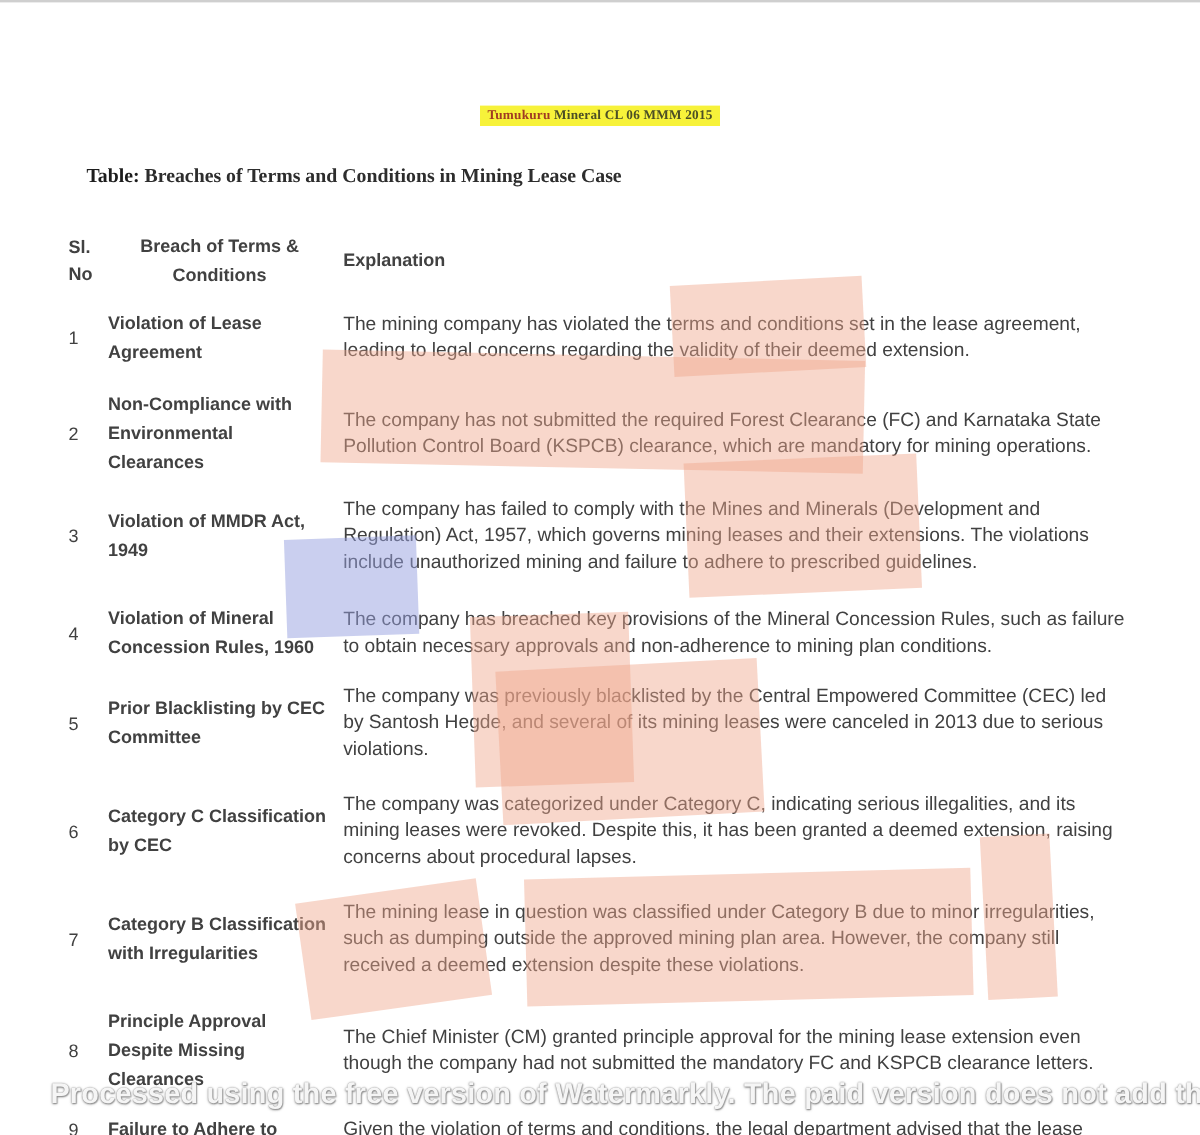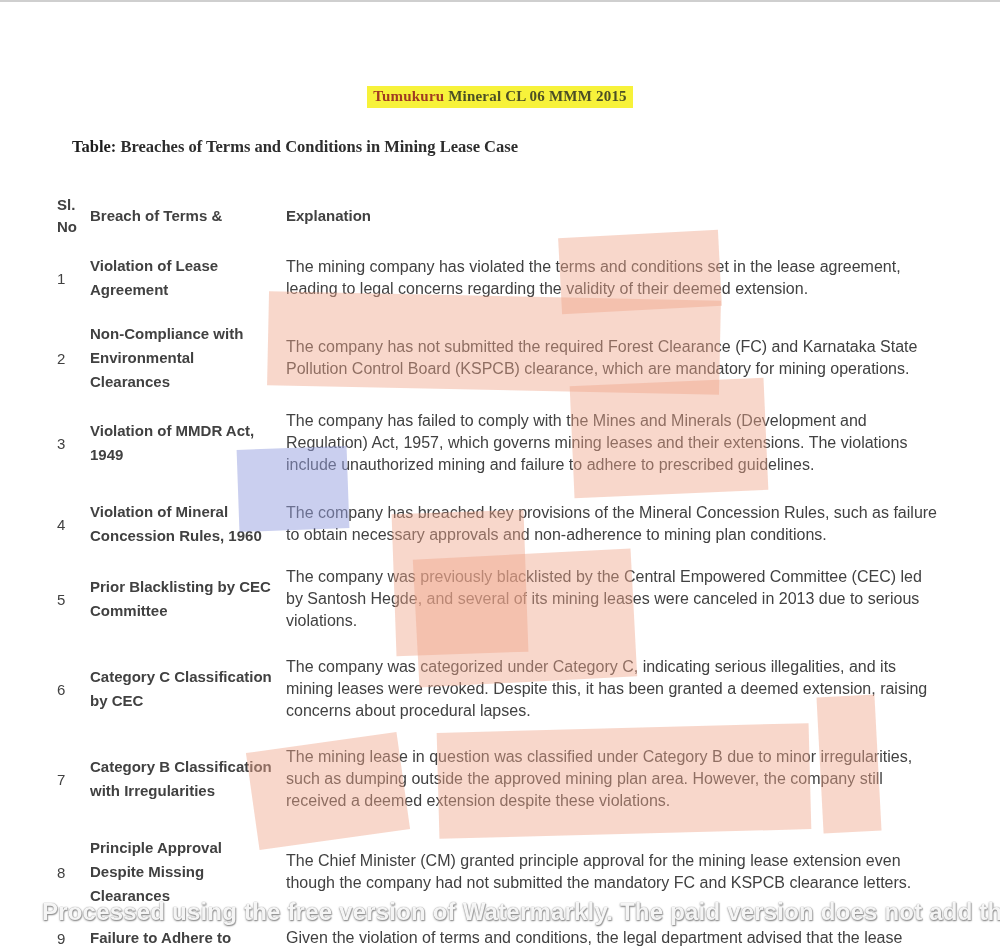--- a/index.html
+++ b/index.html
@@ -4,42 +4,42 @@
 <style>
   html,body{margin:0;padding:0;}
   body{
     width:1000px;height:946px;position:relative;overflow:hidden;
     background:#ffffff;font-family:"Liberation Sans",sans-serif;
     border-top:2px solid #cfcfcf;box-sizing:border-box;
   }
   .title-wrap{position:absolute;top:84px;left:0;width:1000px;text-align:center;z-index:2;}
   .title-hl{
     display:inline-block;background:#f7f23a;padding:2px 6px 3px 6px;
-    font-family:"Liberation Serif",serif;font-weight:bold;font-size:15px;letter-spacing:.2px;
+    font-family:"Liberation Serif",serif;font-weight:bold;font-size:11px;letter-spacing:.2px;
   }
   .title-part1{color:#a03a22;}
   .title-part2{color:#4c4f25;}
   .caption{
     position:absolute;top:135px;left:72px;z-index:2;
     font-family:"Liberation Serif",serif;font-weight:bold;font-size:16.5px;color:#1c1c1c;
   }
   .caption .cap-rest{color:#2d2d2d;}
   .doc-table{
     position:absolute;top:192px;left:55px;width:885px;z-index:2;
     display:flex;flex-direction:column;color:#414141;
   }
   .row{
     display:grid;grid-template-columns:35px 196px 1fr;align-items:center;
   }
   .row .cell-no{font-size:15px;padding-left:2px;}
   .row .cell-breach{font-weight:bold;font-size:15px;line-height:24px;padding-right:10px;}
   .row .cell-expl{font-size:16px;line-height:22px;}
   .header-row{margin-bottom:16px;}
   .header-row .cell-no{font-weight:bold;line-height:22px;}
-  .header-row .cell-breach{text-align:left;}
+  .header-row .cell-breach{text-align:center;}
   .header-row .cell-expl{font-weight:bold;font-size:15px;}
   .row.r1{margin-bottom:20px;}
   .row.r2{margin-bottom:16px;}
   .row.r3{margin-bottom:24px;}
   .row.r4{margin-bottom:18px;}
   .row.r5{margin-bottom:24px;}
   .row.r6{margin-bottom:24px;}
   .row.r7{margin-bottom:24px;}
   .row.r8{margin-bottom:18px;}
   .shape{position:absolute;z-index:5;pointer-events:none;}
@@ -61,20 +61,21 @@
 </div>
 
 <div class="doc-table">
   <div class="row header-row">
     <div class="cell-no">
       <div>Sl.</div>
       <div>No</div>
     </div>
     <div class="cell-breach">
       <div>Breach of Terms &amp;</div>
+      <div>Conditions</div>
     </div>
     <div class="cell-expl">Explanation</div>
   </div>
 
 <div class="row r1">
       <div class="cell-no">1</div>
       <div class="cell-breach">Violation of Lease Agreement</div>
       <div class="cell-expl">The mining company has violated the terms and conditions set in the lease agreement, leading to legal concerns regarding the validity of their deemed extension.</div>
     </div>
     <div class="row r2">

